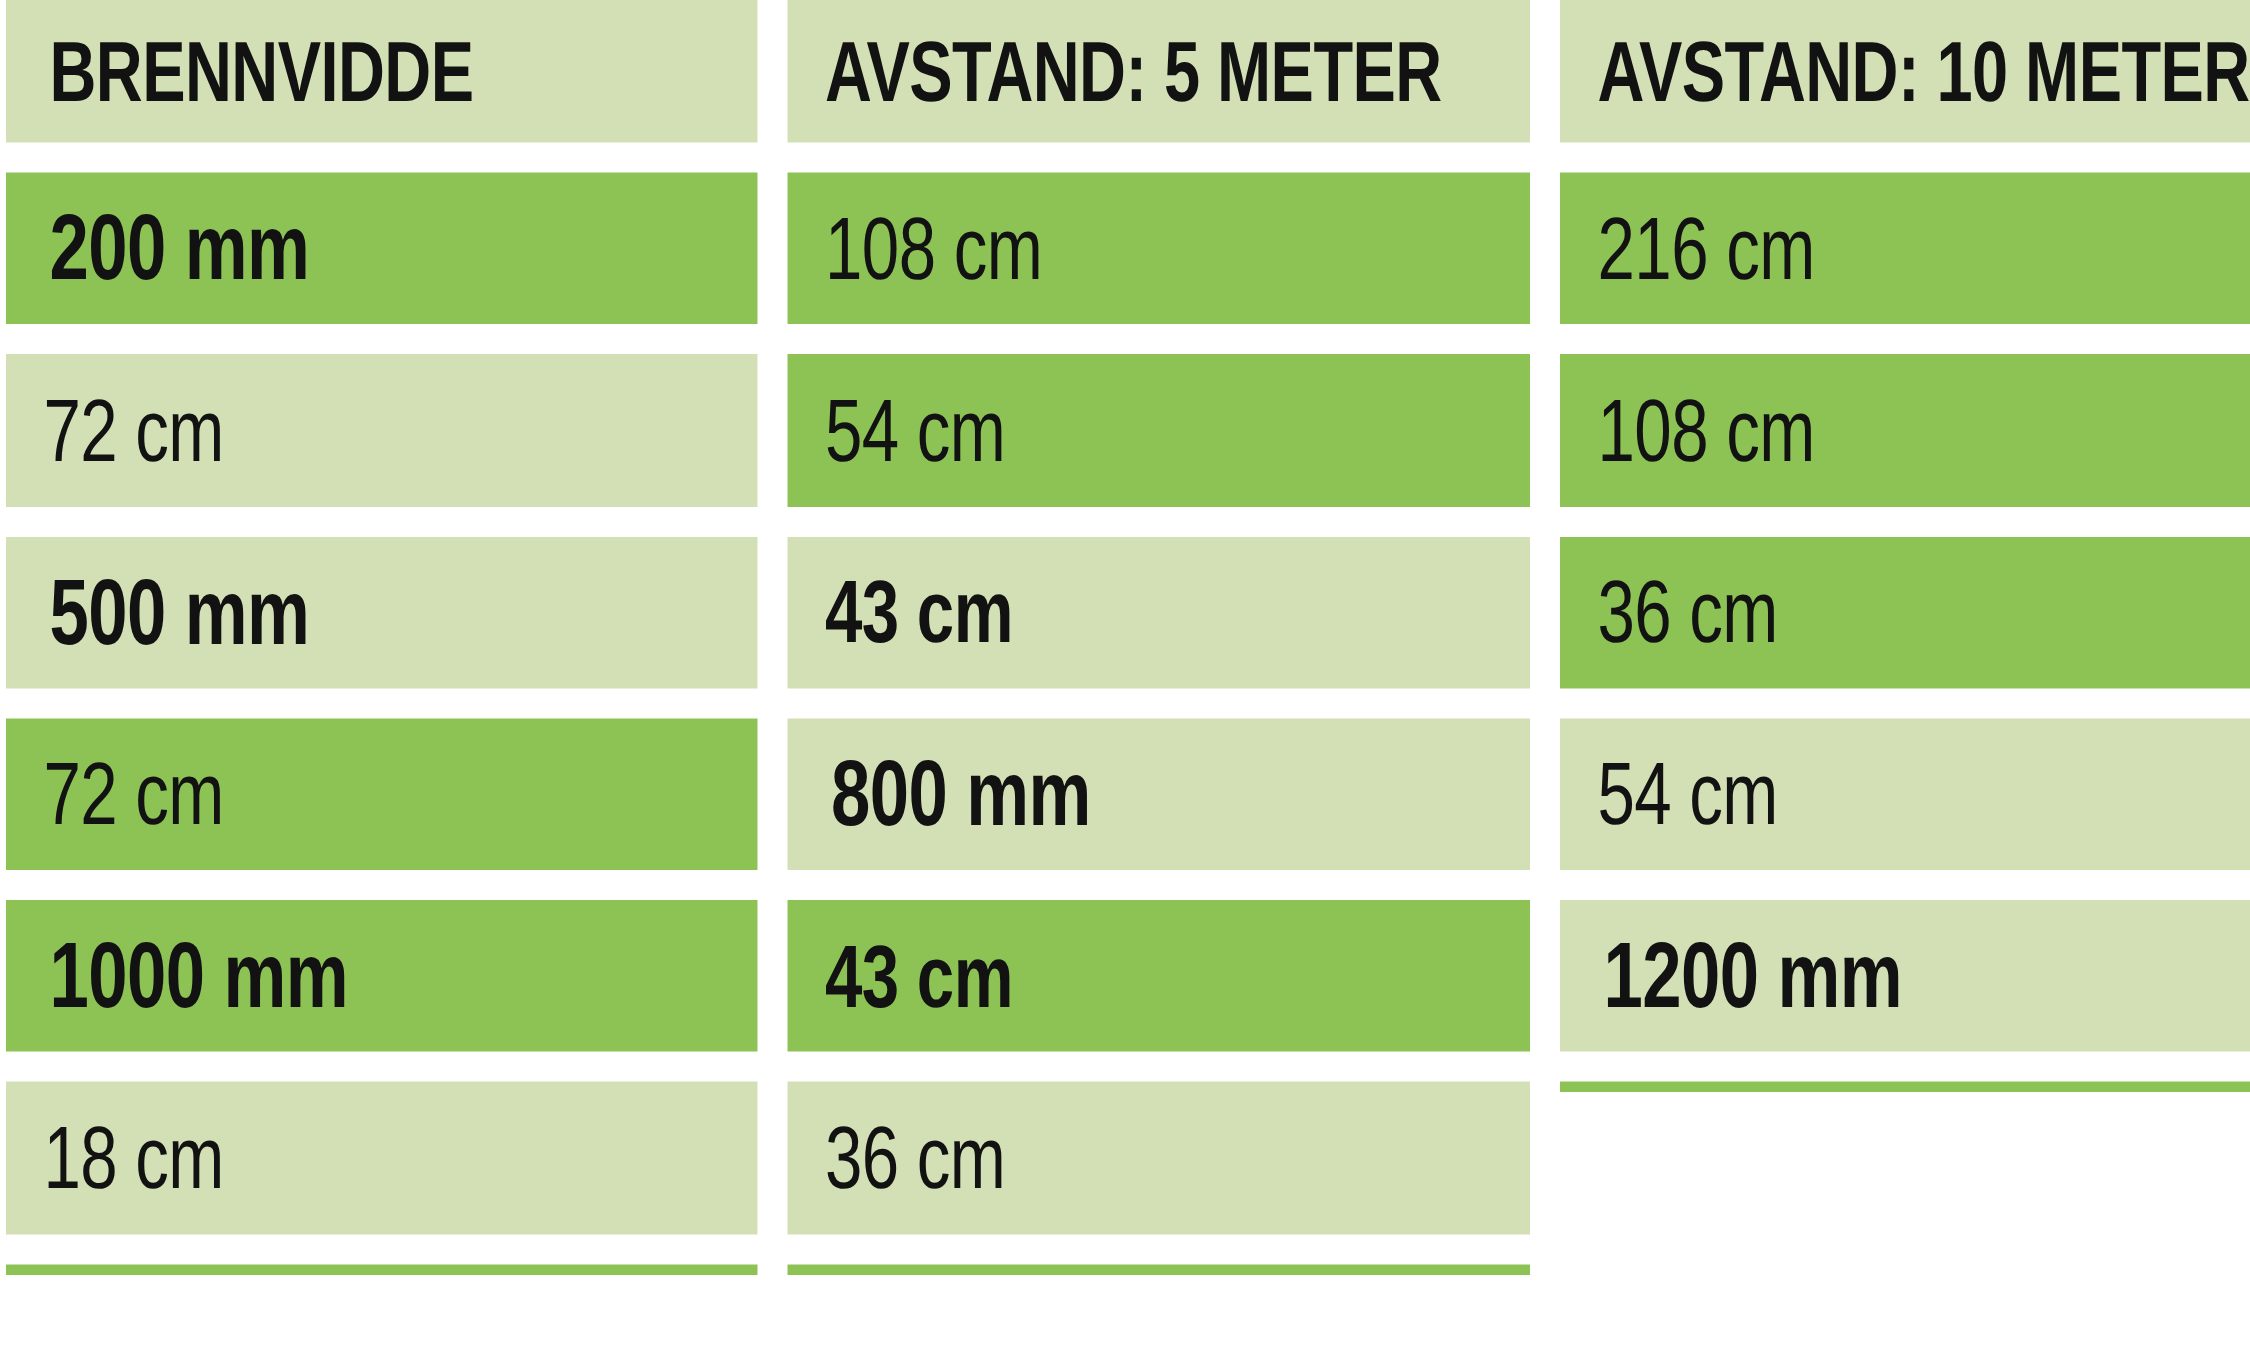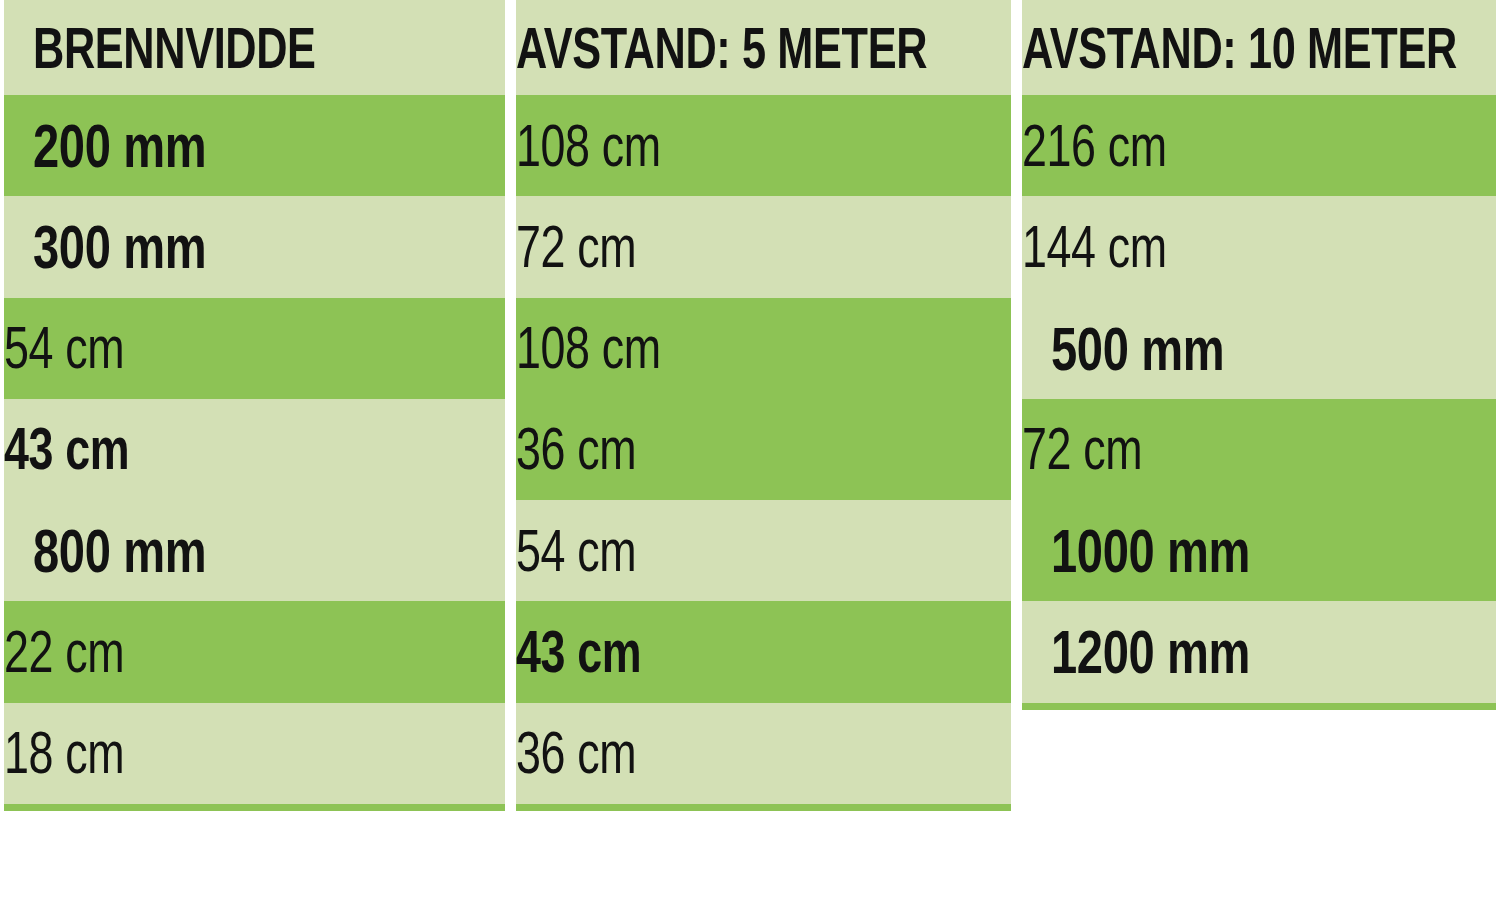--- a/index.html
+++ b/index.html
@@ -9,33 +9,34 @@
     height: 912px;
     box-sizing: border-box;
     display: grid;
     grid-template-columns: 501px 495px 474px;
     grid-template-rows: 95px repeat(8, 101.25px) 7px;
     column-gap: 11px;
     padding: 0 4px;
     background: var(--separator, #ffffff);
     font-family: "Liberation Sans", sans-serif;
     color: var(--text, #121212);
+    gap: 20px;
   }
 
   .cell {
     display: flex;
     align-items: center;
     overflow: hidden;
   }
 
   .dark  { background: var(--row-dark,  #8dc355); }
   .light { background: var(--row-light, #d3e0b5); }
 
   .c1 { padding-left: 29px; }
-  .c2, .c3 { }
+  .c2, .c3 { padding-left: 25px; }
 
   
   .tx {
     display: inline-block;
     transform: scaleX(0.76);
     transform-origin: left center;
     white-space: nowrap;
     letter-spacing: -0.5px;
   }
 
@@ -64,28 +65,22 @@
   <div class="cell label dark c1">
     <span class="tx">200 mm</span>
   </div>
   <div class="cell val dark c2">
     <span class="tx">108 cm</span>
   </div>
   <div class="cell val dark c3">
     <span class="tx">216 cm</span>
   </div>
 
-  <div class="cell label light c1">
-    <span class="tx">300 mm</span>
-  </div>
   <div class="cell val light c2">
     <span class="tx">72 cm</span>
-  </div>
-  <div class="cell val light c3">
-    <span class="tx">144 cm</span>
   </div>
 
   <div class="cell val dark c2">
     <span class="tx">54 cm</span>
   </div>
   <div class="cell val dark c3">
     <span class="tx">108 cm</span>
   </div>
 
   <div class="cell label light c1">
@@ -105,23 +100,20 @@
   <div class="cell label light c1">
     <span class="tx">800 mm</span>
   </div>
   <div class="cell val light c3">
     <span class="tx">54 cm</span>
   </div>
 
   <div class="cell label dark c1">
     <span class="tx">1000 mm</span>
   </div>
-  <div class="cell val dark c2">
-    <span class="tx">22 cm</span>
-  </div>
   <div class="cell val dark c3 bold">
     <span class="tx">43 cm</span>
   </div>
 
   <div class="cell label light c1">
     <span class="tx">1200 mm</span>
   </div>
   <div class="cell val light c2">
     <span class="tx">18 cm</span>
   </div>

